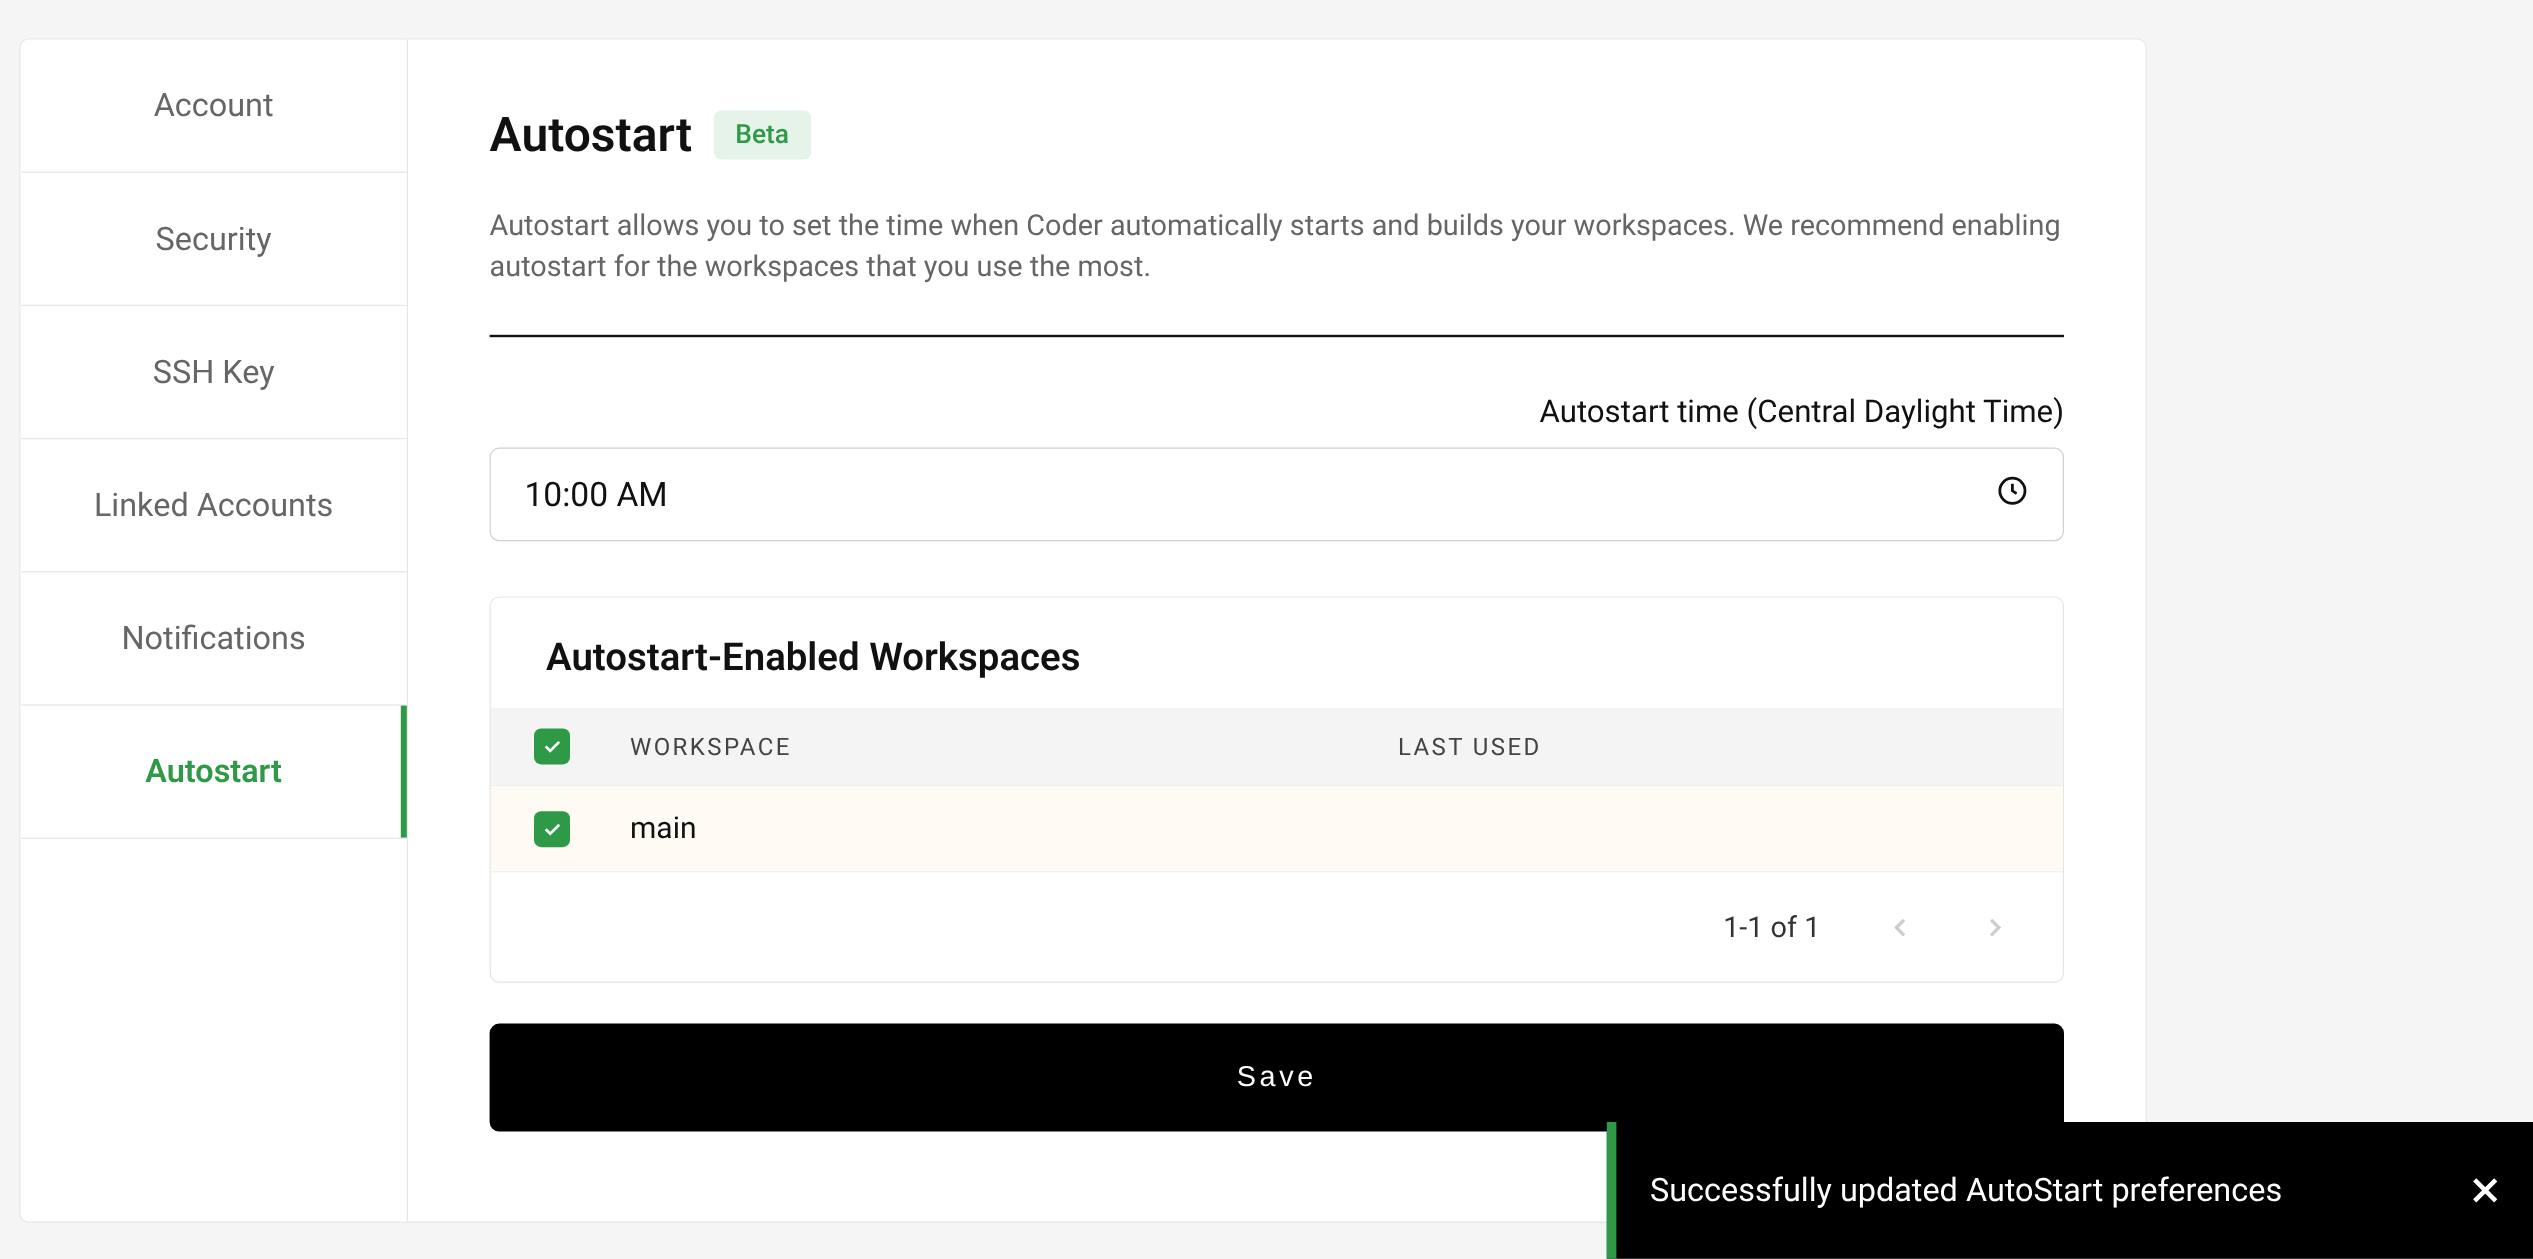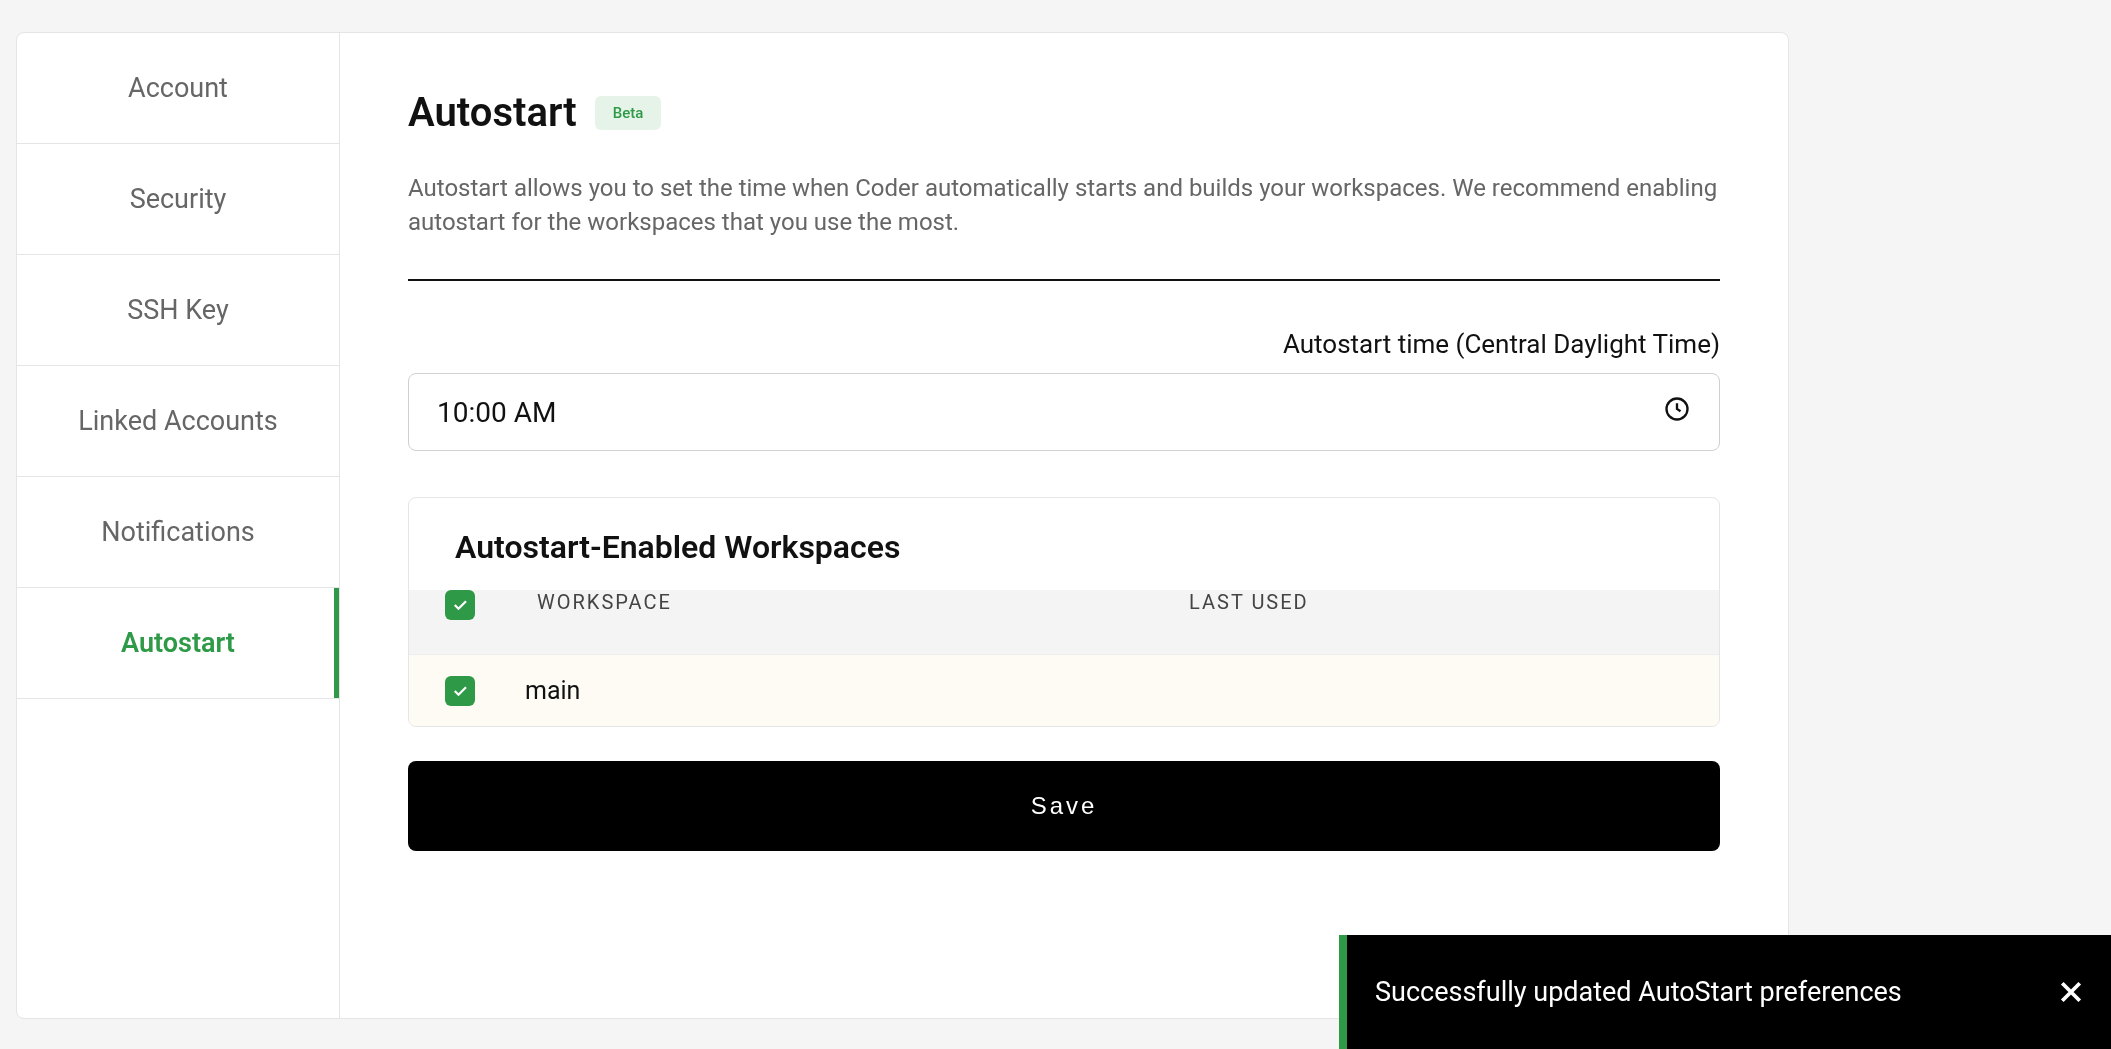--- a/index.html
+++ b/index.html
@@ -65,21 +65,21 @@
     margin-bottom: 36px;
   }
   .title {
     font-size: 40px;
     font-weight: 600;
     color: #111;
   }
   .badge {
     background: #e6f3e9;
     color: #2e9a47;
-    font-size: 15px;
+    font-size: 22px;
     font-weight: 500;
     padding: 8px 18px;
     border-radius: 6px;
   }
   .description {
     font-size: 24px;
     color: #666;
     line-height: 1.4;
     padding-bottom: 40px;
     border-bottom: 2px solid #111;
@@ -110,28 +110,27 @@
     overflow: hidden;
     margin-bottom: 34px;
   }
   .table-title {
     font-size: 32px;
     font-weight: 600;
     padding: 30px 46px 24px 46px;
   }
   .thead {
     display: flex;
-    align-items: flex-start;
+    align-items: center;
     background: #f4f4f4;
     height: 64px;
     padding: 0 36px;
     font-size: 20px;
     letter-spacing: 2px;
     color: #444;
-    gap: 12px;
   }
   .trow {
     display: flex;
     align-items: center;
     background: #fdfbf4;
     height: 72px;
     padding: 0 36px;
     font-size: 25px;
     border-top: 1px solid #eee;
   }
@@ -263,20 +262,33 @@
         <div class="col-check">
           <div class="checkbox">
             <svg viewBox="0 0 24 24">
                 <path d="M5 12l5 5L20 7"></path>
               </svg>
           </div>
         </div>
         <div class="col-ws">main</div>
       </div>
 
+      <div class="table-footer">
+        <span>1-1 of 1</span>
+        <span class="pager-btn">
+          <svg viewBox="0 0 24 24">
+              <path d="M15 5l-7 7 7 7"></path>
+            </svg>
+        </span>
+        <span class="pager-btn">
+          <svg viewBox="0 0 24 24">
+              <path d="M9 5l7 7-7 7"></path>
+            </svg>
+        </span>
+      </div>
     </section>
 
     <button class="save-btn">Save</button>
 
   </main>
 </div>
 
 <div class="toast">
   <div class="toast-accent"></div>
   <div class="toast-text">Successfully updated AutoStart preferences</div>

